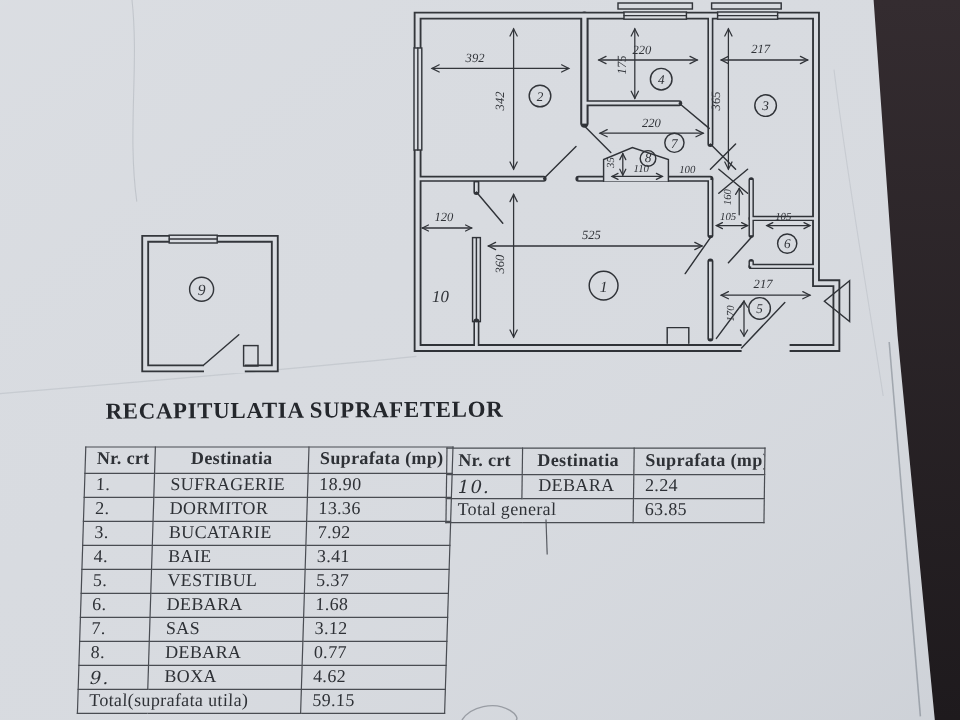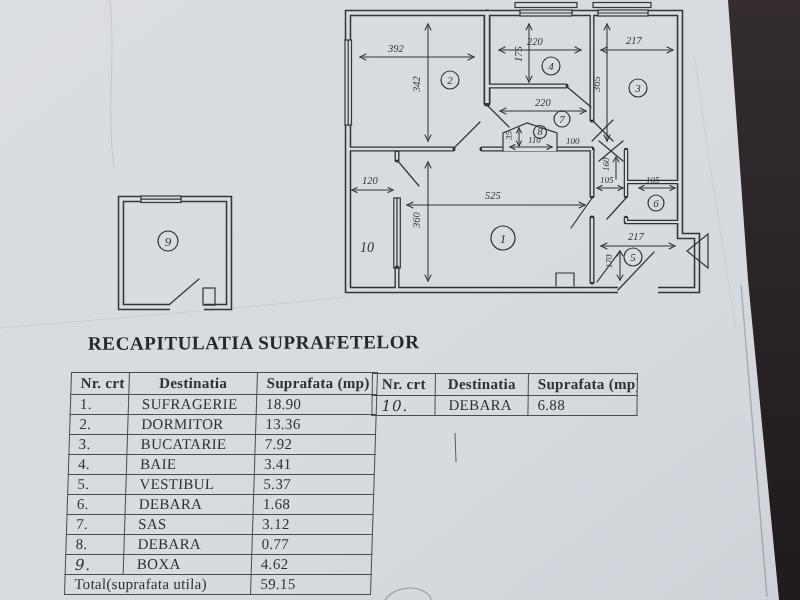--- a/index.html
+++ b/index.html
@@ -340,16 +340,20 @@
     </colgroup>
   <tbody>
       <tr>
     <th>Nr. crt</th>
     <th class="th-dest">Destinatia</th>
     <th>Suprafata (mp)</th>
   </tr>
   <tr>
     <td class="hand">10.</td>
     <td class="dest">DEBARA</td>
-    <td>6.88</td>
+    <td>2.24</td>
+  </tr>
+  <tr>
+    <td colspan="2">Total general</td>
+    <td>63.85</td>
   </tr>
 </tbody>
   </table>
 
 </body></html>

